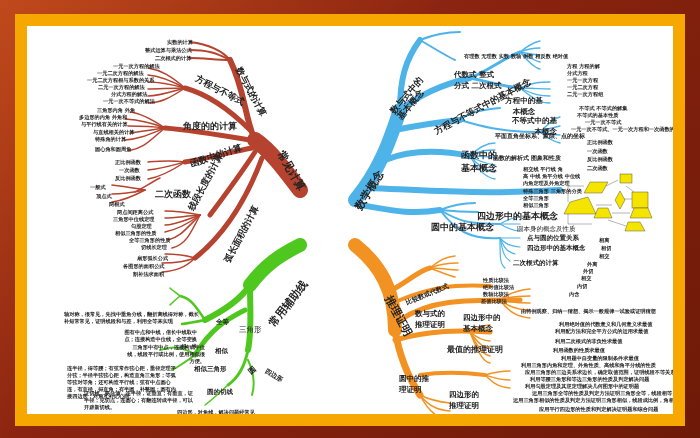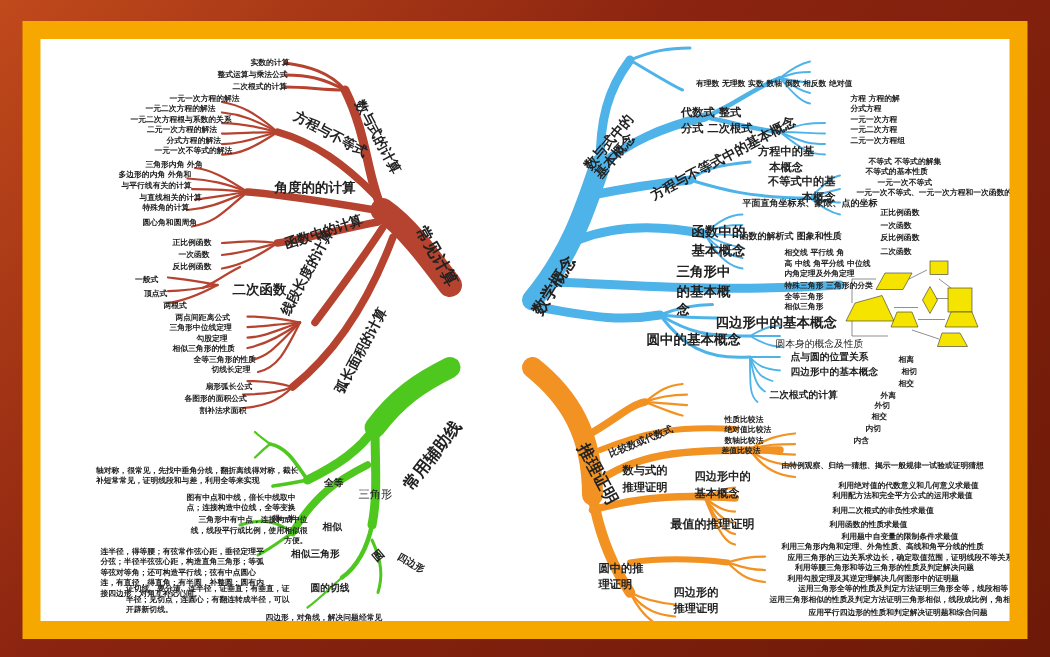--- a/index.html
+++ b/index.html
@@ -252,21 +252,20 @@
   <div class="t xs" style="left:544px;top:101px">一元一次不等式、一元一次方程和一次函数的关系</div>
 
   <div class="t md" style="left:434px;top:123px;width:40px;white-space:normal;line-height:1.4">函数中的基本概念</div>
   <div class="t xs" style="left:468px;top:107px;font-size:6px">平面直角坐标系、象限、点的坐标</div>
   <div class="t xs" style="left:466px;top:129px;font-size:6px">函数的解析式 图象和性质</div>
   <div class="t xs" style="left:560px;top:114px">正比例函数</div>
   <div class="t xs" style="left:560px;top:123px">一次函数</div>
   <div class="t xs" style="left:560px;top:131px">反比例函数</div>
   <div class="t xs" style="left:560px;top:140px">二次函数</div>
 
-  <div class="t md" style="left:424px;top:150px;width:40px;white-space:normal;line-height:1.4">三角形中的基本概念</div>
   <div class="t xs" style="left:496px;top:141px">相交线 平行线 角</div>
   <div class="t xs" style="left:496px;top:148px">高 中线 角平分线 中位线</div>
   <div class="t xs" style="left:496px;top:155px">内角定理及外角定理</div>
   <div class="t xs" style="left:496px;top:163px">特殊三角形 三角形的分类</div>
   <div class="t xs" style="left:496px;top:170px">全等三角形</div>
   <div class="t xs" style="left:496px;top:177px">相似三角形</div>
 
   <div class="t md" style="left:450px;top:186px">四边形中的基本概念</div>
 
   <div class="t md" style="left:404px;top:197px">圆中的基本概念</div>

